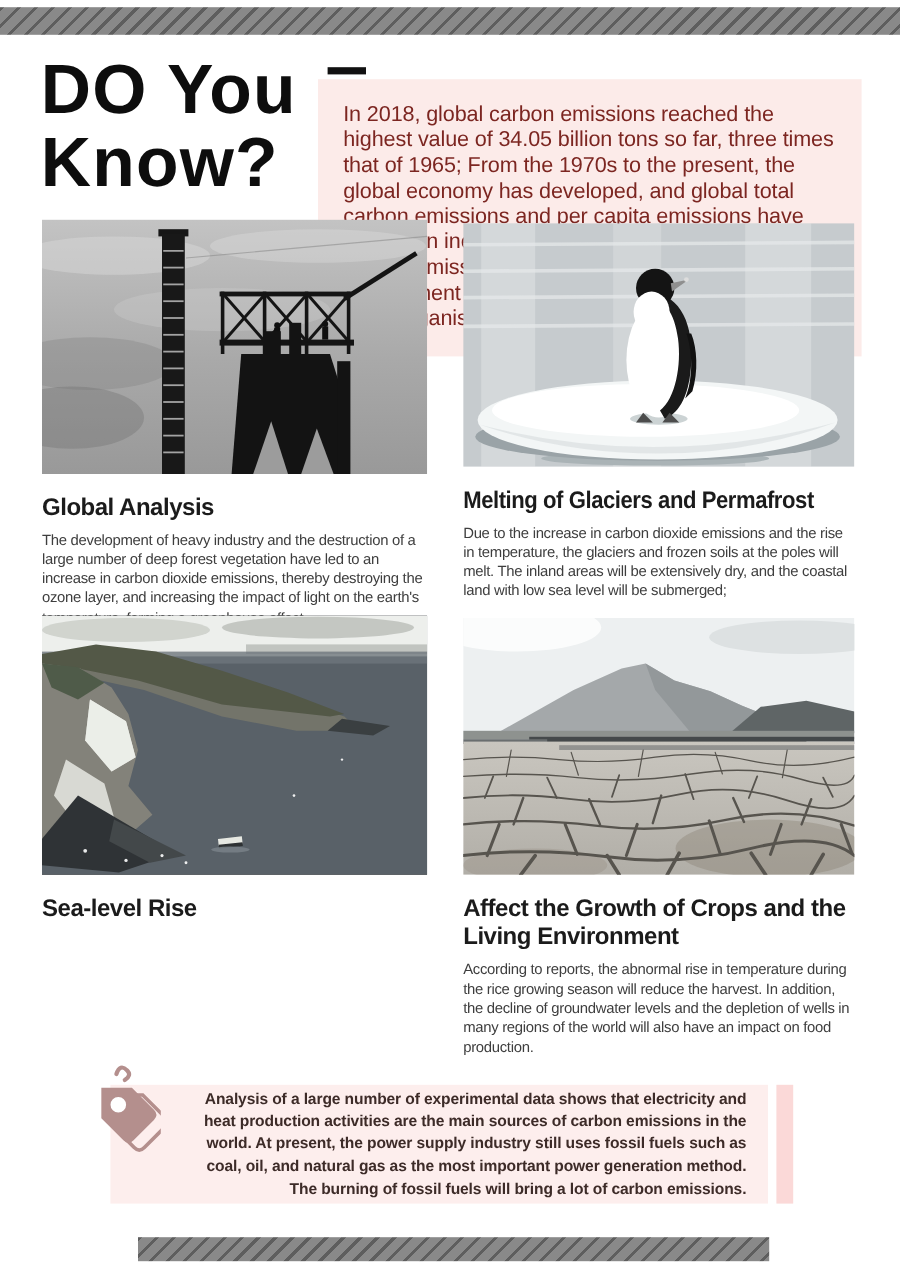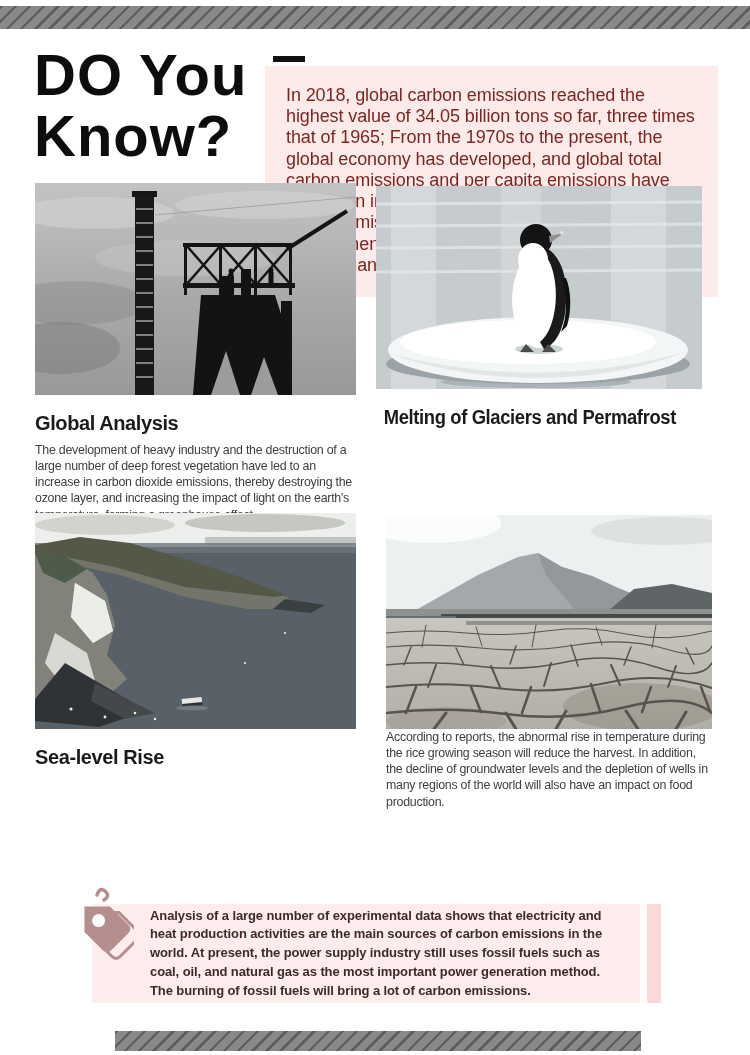--- a/index.html
+++ b/index.html
@@ -21,40 +21,40 @@
   #intro-box{
     position:absolute;left:265px;top:66px;width:453px;box-sizing:border-box;
     background:#fcebe9;padding:7px 10px 9px 9px;
   }
   #intro-box p{
     margin:12px;font-size:18px;line-height:1.18;color:#7c2621;letter-spacing:-0.1px;
   }
 
   .card{position:absolute;}
   #card-1{left:35px;top:183px;width:321px;}
-  #card-2{left:376px;top:186px;width:326px;text-align:right;}
+  #card-2{left:386px;top:186px;width:326px;}
   #card-3{left:35px;top:513px;width:373px;}
   #card-4{left:386px;top:515px;width:326px;}
   .card svg{display:block;}
   .card h2{
     margin:16px 0 7px 0;font-size:20px;line-height:1.2;color:#1b1b1b;
     font-weight:bold;letter-spacing:-0.4px;
   }
   .card h2.tight{white-space:nowrap;transform:scaleX(0.92);transform-origin:left center;}
   .card p{
     margin:0;font-size:12.4px;line-height:1.3;color:#3e3e3e;letter-spacing:-0.25px;
   }
 
   #quote-box{
     position:absolute;left:92px;top:904px;width:548px;height:99px;box-sizing:border-box;
     background:#fdeeed;display:flex;align-items:center;
     padding:0 18px 0 58px;
   }
   #quote-box p{
-    margin:0;width:100%;text-align:left;font-size:13px;line-height:1.44;
+    margin:0;width:100%;text-align:right;font-size:13px;line-height:1.44;
     color:#3d2b28;font-weight:bold;letter-spacing:-0.1px;
   }
   #quote-stripe{position:absolute;left:647px;top:904px;width:14px;height:99px;background:#fbd9d8;}
   #tag-wrap{position:absolute;left:70px;top:882px;width:64px;height:90px;}
 </style>
 </head>
 <body>
 
 <div id="top-bar" class="hatch"></div>
 <div id="bottom-bar" class="hatch"></div>
@@ -163,20 +163,21 @@
     <path d="M157 58 C182 60 192 86 190 116 C189 141 181 158 168 163 L164 156 C177 146 182 118 179 96 C176 74 168 64 154 61 Z" fill="#1a1a1a"></path>
     <path d="M186 92 C192 110 191 132 185 146 L191 140 C196 124 195 104 190 92 Z" fill="#111111"></path>
     <circle cx="160" cy="54" r="16" fill="#141414"></circle>
     <ellipse cx="157" cy="74" rx="15" ry="17" fill="#ffffff"></ellipse>
     <polygon points="173,50 188,47 174,57" fill="#8f8f8f"></polygon>
     <circle cx="186" cy="47" r="2" fill="#dddddd"></circle>
     <polygon points="150,158 144,166 158,166" fill="#4c4c4c"></polygon>
     <polygon points="172,158 166,166 180,166" fill="#4c4c4c"></polygon>
   </svg>
   <h2 class="tight">Melting of Glaciers and Permafrost</h2>
+  <p>Due to the increase in carbon dioxide emissions and the rise in temperature, the glaciers and frozen soils at the poles will melt. The inland areas will be extensively dry, and the coastal land with low sea level will be submerged;</p>
 </div>
 
 <div class="card" id="card-3">
   <svg width="321" height="216" viewBox="0 0 321 216">
     <rect width="321" height="216" fill="#59616 8"></rect>
     <rect width="321" height="216" fill="#596168"></rect>
     <rect x="0" y="0" width="321" height="34" fill="#edefec"></rect>
     <ellipse cx="70" cy="12" rx="70" ry="10" fill="#cdd0cb" opacity="0.9"></ellipse>
     <ellipse cx="230" cy="10" rx="80" ry="9" fill="#b9bdb8" opacity="0.8"></ellipse>
     <rect x="170" y="24" width="151" height="8" fill="#aeb2ae" opacity="0.7"></rect>
@@ -239,20 +240,21 @@
       <path stroke-width="1.5" d="M0 150 Q45 145 90 151 T180 147 T270 152 T326 148"></path>
       <path stroke-width="2" d="M0 172 Q55 166 110 173 T220 168 T326 173"></path>
       <path stroke-width="2.5" d="M0 198 Q60 191 120 199 T240 192 T326 198"></path>
       <path stroke-width="1" d="M40 110 L36 132 M90 112 L96 131 M150 110 L146 132 M210 112 L216 130 M270 110 L266 133"></path>
       <path stroke-width="1.5" d="M25 132 L18 150 M70 133 L78 150 M130 131 L124 149 M185 130 L192 151 M245 132 L238 150 M300 133 L308 149"></path>
       <path stroke-width="2" d="M50 150 L42 172 M105 151 L114 172 M165 148 L158 171 M225 150 L234 170 M290 151 L282 172"></path>
       <path stroke-width="2.5" d="M30 172 L20 198 M85 172 L95 197 M145 172 L136 198 M205 169 L214 196 M265 172 L256 197 M315 172 L324 196"></path>
       <path stroke-width="3" d="M60 198 L48 214 M120 198 L130 214 M180 196 L170 214 M240 196 L252 214 M300 197 L290 214"></path>
     </g>
   </svg>
+  <h2>Affect the Growth of Crops and the Living Environment</h2>
   <p>According to reports, the abnormal rise in temperature during the rice growing season will reduce the harvest. In addition, the decline of groundwater levels and the depletion of wells in many regions of the world will also have an impact on food production.</p>
 </div>
 
 <div id="quote-box">
   <p>Analysis of a large number of experimental data shows that electricity and heat production activities are the main sources of carbon emissions in the world. At present, the power supply industry still uses fossil fuels such as coal, oil, and natural gas as the most important power generation method. The burning of fossil fuels will bring a lot of carbon emissions.</p>
 </div>
 <div id="quote-stripe"></div>
 
 <div id="tag-wrap">
   <svg width="64" height="90" viewBox="0 0 64 90">

